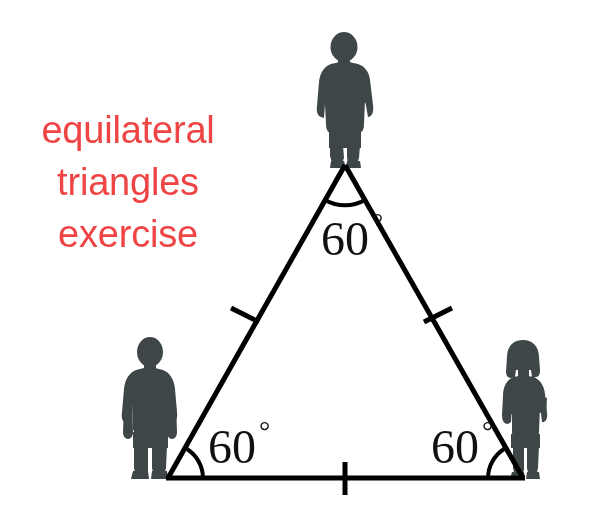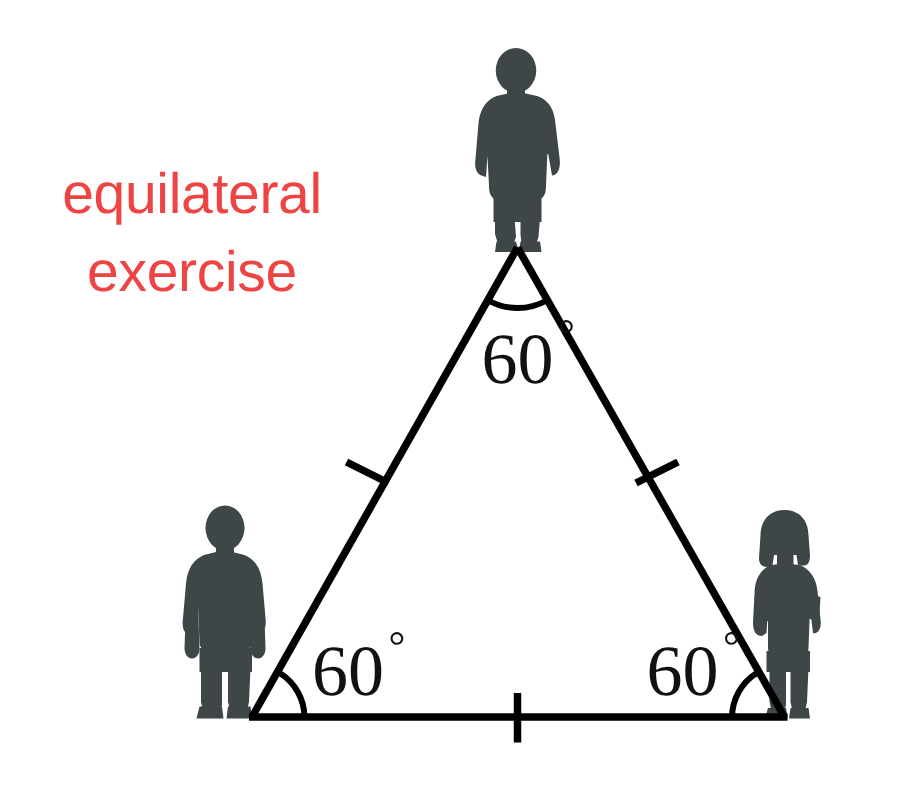--- a/index.html
+++ b/index.html
@@ -40,20 +40,21 @@
     display: block;
   }
 </style>
 </head>
 <body>
 
 <div id="stage">
 
   <div class="title-block">
     <span class="title-line">equilateral</span>
+    <span class="title-line">triangles</span>
     <span class="title-line">exercise</span>
   </div>
 
   <svg id="figure-svg" viewBox="0 0 600 530" xmlns="http://www.w3.org/2000/svg">
 
     <g fill="#3e4648">
 
       <ellipse cx="344" cy="47" rx="13.5" ry="15"></ellipse>
 
       <rect x="338" y="58" width="12" height="8"></rect>

